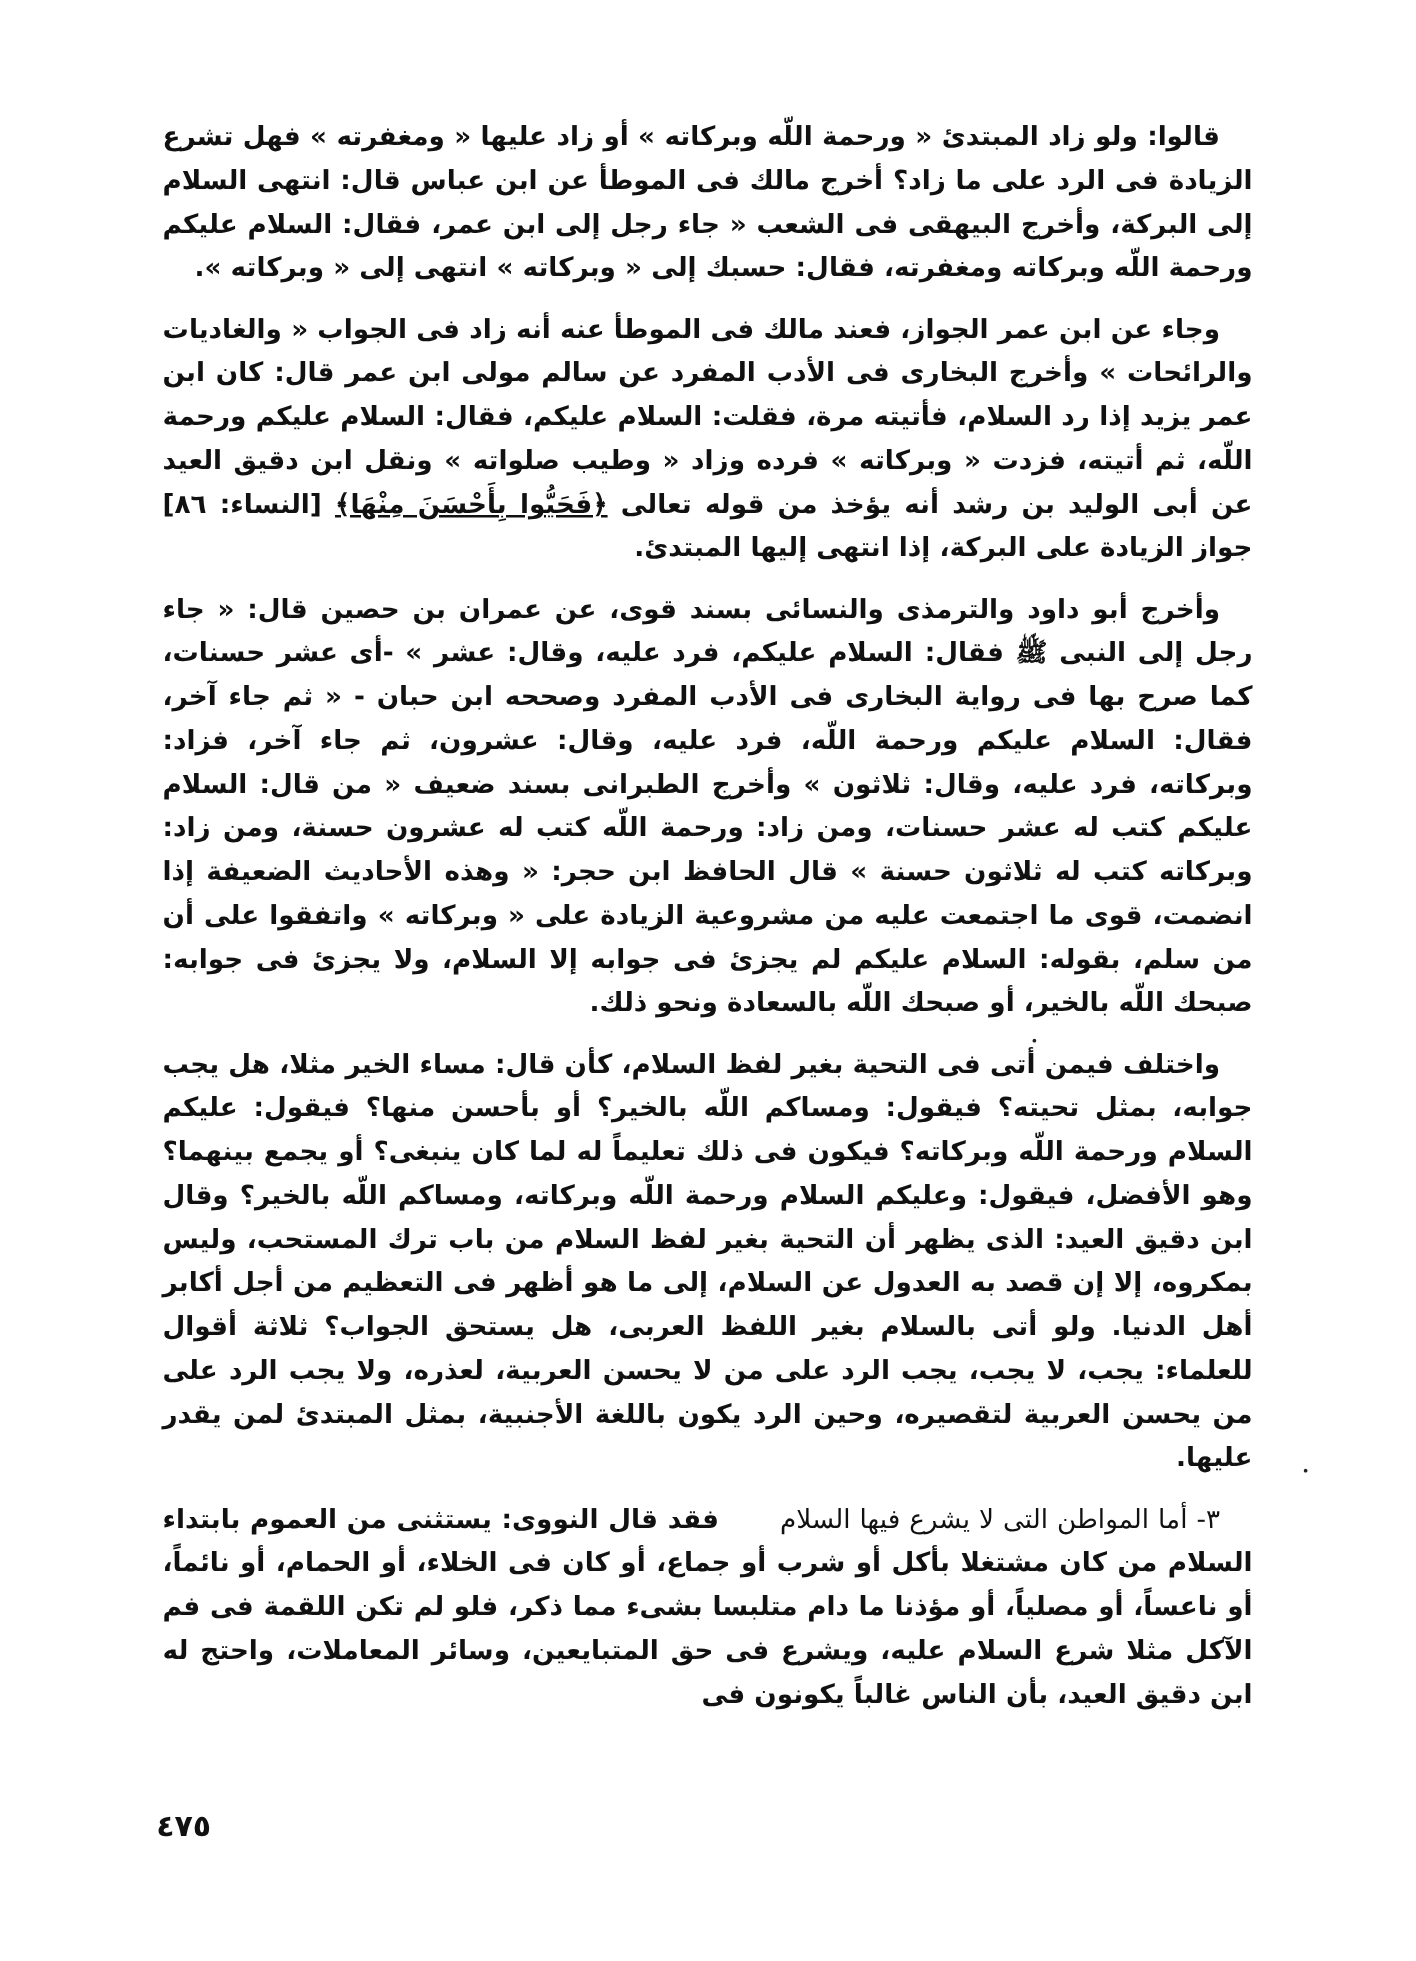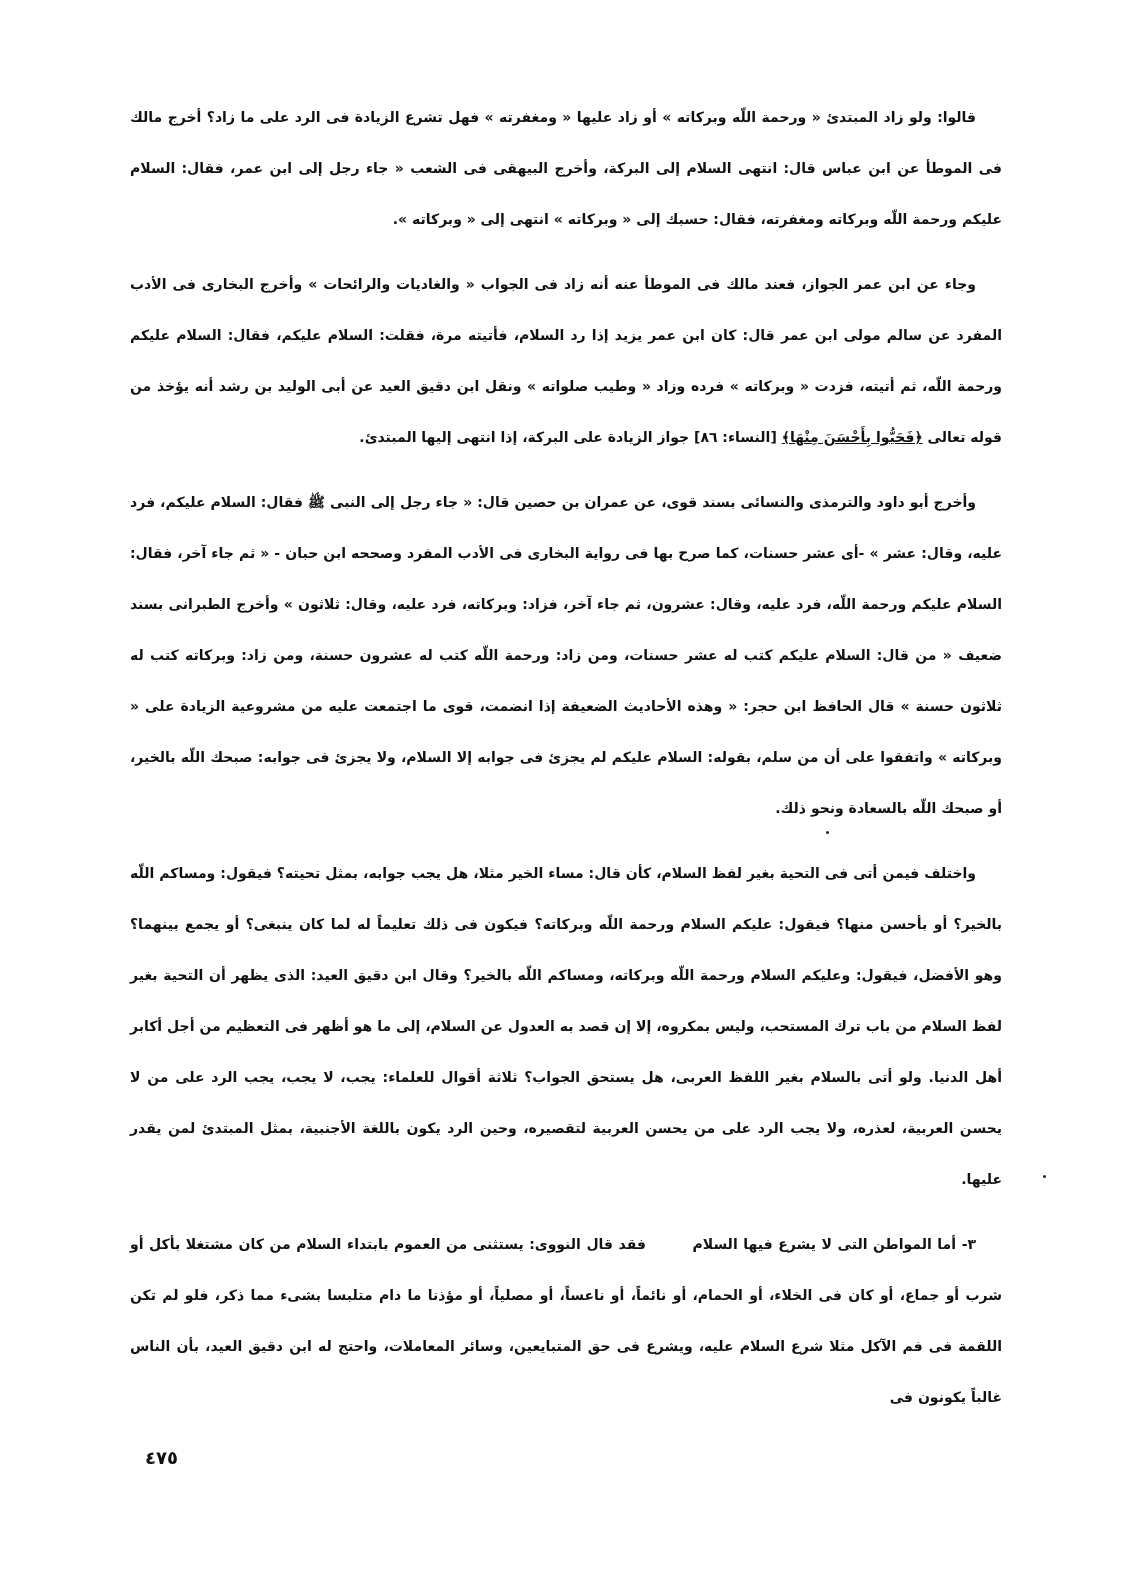--- a/index.html
+++ b/index.html
@@ -14,33 +14,33 @@
     .page {
       position: absolute;
       left: 130px;
       top: 92px;
       width: 872px;
       direction: rtl;
       text-align: justify;
     }
     .para {
       margin: 0 0 14px 0;
-      font-size: 14px;
-      line-height: 51px;
+      font-size: 21px;
+      line-height: 35px;
       text-indent: 26px;
       text-align-last: right;
       font-weight: 600;
     }
     .para .q { font-weight: 700; text-decoration: underline; }
-    .para .heading { font-weight: 700; margin-left: 41px; }
+    .para .heading { font-weight: 400; margin-left: 41px; }
     .page-number {
       position: absolute;
-      left: 145px;
+      left: 125px;
       top: 1447px;
-      font-size: 18px;
+      font-size: 24px;
       font-weight: 700;
       direction: rtl;
       font-family: "DejaVu Sans", sans-serif;
     }
     .stray-dot {
       position: absolute;
       width: 3px; height: 3px;
       background: #222;
       border-radius: 50%;
     }

